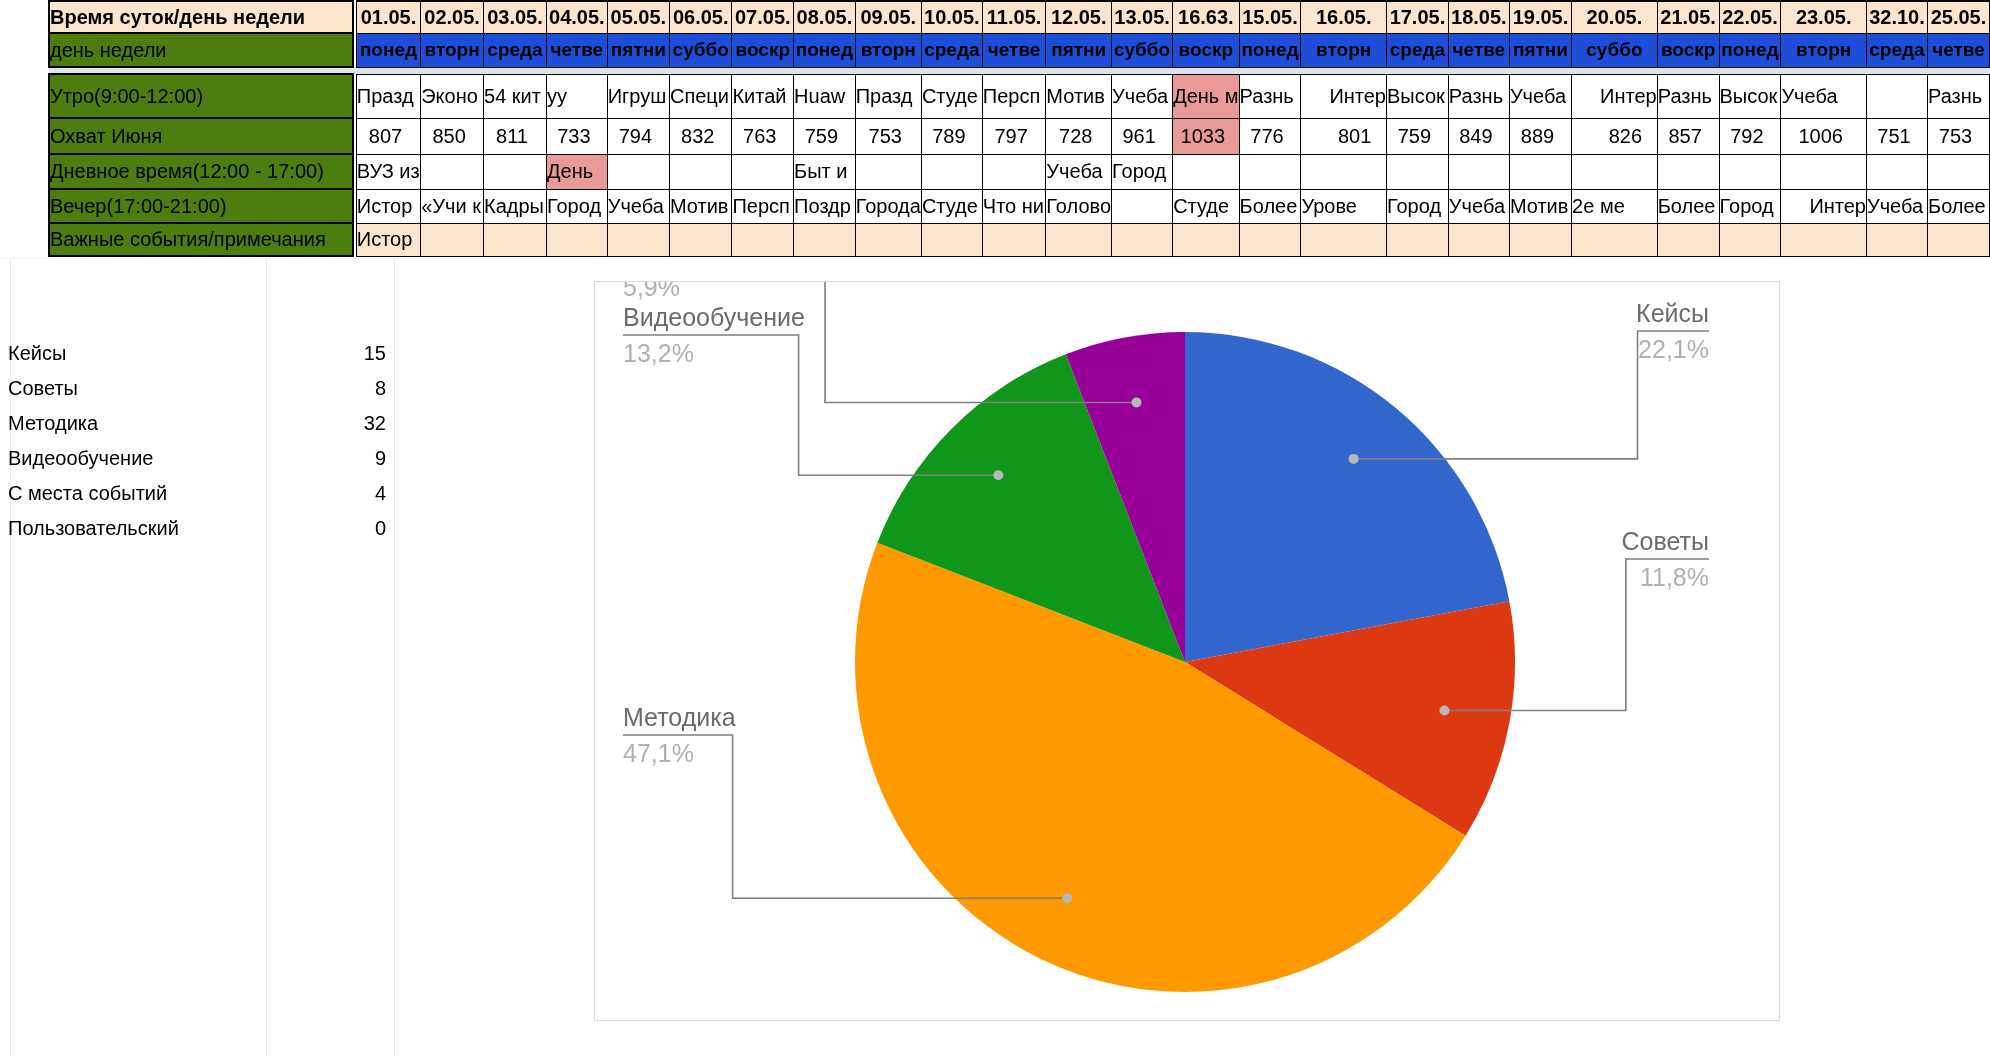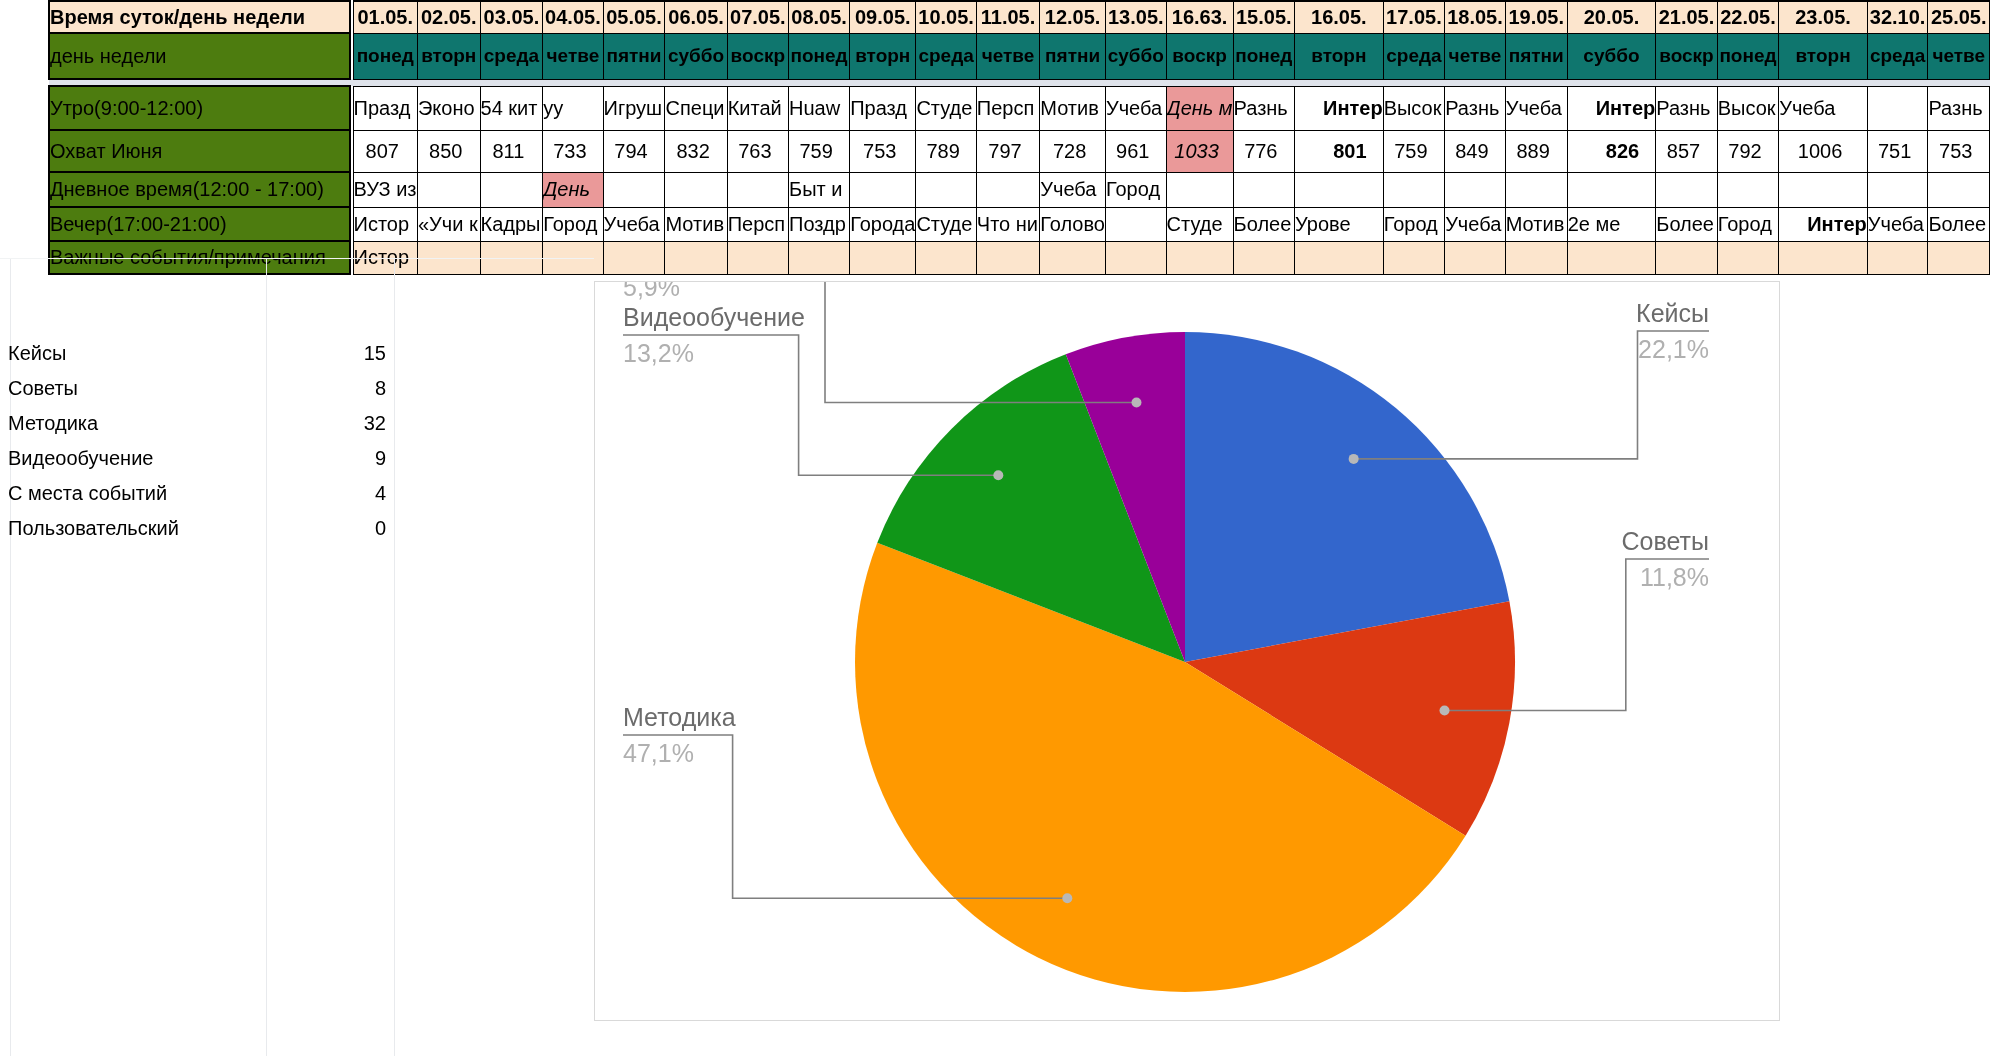--- a/index.html
+++ b/index.html
@@ -46,42 +46,42 @@
     border-top:2px solid #000;
     font-weight:bold;
     font-size:20px;
     text-align:center;
     white-space:nowrap;
     overflow:hidden;
     height:31px;
     vertical-align:middle;
   }
   .dowhdr {
-    background:#0f766e;
+    background:#1d4ed8;
     border:1px solid #000;
     font-weight:bold;
     font-size:19px;
     text-align:center;
     white-space:nowrap;
     overflow:hidden;
-    height:46px;
+    height:34px;
     vertical-align:middle;
   }
   .cell {
     background:#fff;
     border:1px solid #000;
     font-size:20px;
     white-space:nowrap;
     overflow:hidden;
     vertical-align:middle;
     padding:0 2px;
   }
   .cell.num { text-align:center; padding-right:6px; }
-  .cell.bold { font-weight:bold;padding-left:28px; }
-  .cell.hl { background:#ea9999;font-style:italic; }
+  .cell.bold { font-weight:normal;padding-left:28px; }
+  .cell.hl { background:#ea9999; }
   .cell.peach { background:#fce5cd; }
 
   .gapcol { background:#fff; border:none; }
   .sep-row td { height:7px; background:#dfe3eb; border:none; padding:0; }
 
   
   #catlist { position:absolute; left:0; top:336px; width:400px; }
   .catrow { height:35px; display:flex; align-items:center; }
   .catrow .name { font-size:20px; padding-left:8px; flex:1; white-space:nowrap; }
   .catrow .val  { font-size:20px; width:90px; text-align:right; padding-right:14px; }
@@ -205,21 +205,21 @@
           <td class="cell">Учеба</td>
           <td class="cell bold">Интер</td>
           <td class="cell">Разнь</td>
           <td class="cell">Высок</td>
           <td class="cell">Учеба</td>
           <td class="cell"></td>
           <td class="cell">Разнь</td>
         </tr>
 
       <tr id="row-reach">
-        <td class="rowlabel" style="height:42px">Охват Июня</td>
+        <td class="rowlabel" style="height:36px">Охват Июня</td>
         <td class="gapcol"></td>
       <td class="cell num">807</td>
           <td class="cell num">850</td>
           <td class="cell num">811</td>
           <td class="cell num">733</td>
           <td class="cell num">794</td>
           <td class="cell num">832</td>
           <td class="cell num">763</td>
           <td class="cell num">759</td>
           <td class="cell num">753</td>

